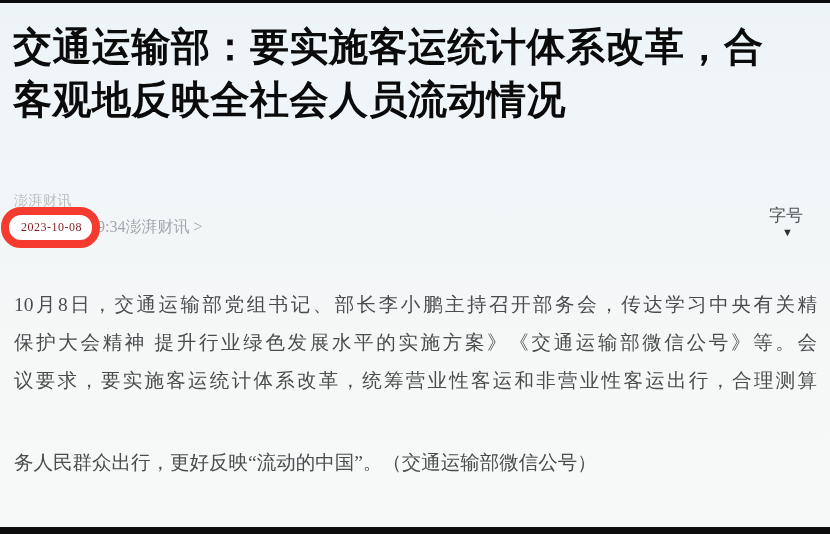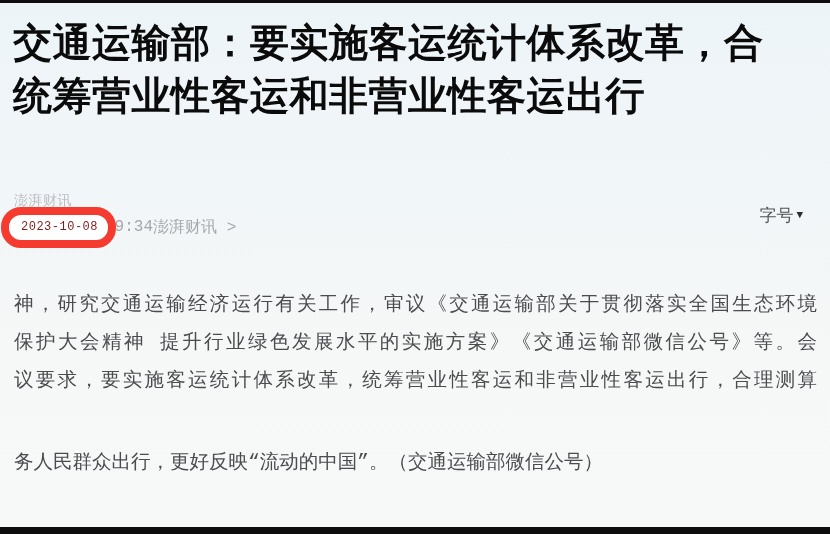--- a/index.html
+++ b/index.html
@@ -1,19 +1,19 @@
 <!DOCTYPE html>
 <html><head>
 <meta charset="utf-8">
 <style>
   html,body{margin:0;padding:0;background:#ffffff;}
   .page{
     position:relative;width:830px;height:534px;overflow:hidden;
     background:linear-gradient(180deg,#edf4f8 0%,#f1f6f8 35%,#f6f7f7 65%,#f7f8f8 100%);
-    font-family:Liberation Mono, monospace;
+    font-family:Liberation Serif, serif;
   }
   .edge-bar{position:absolute;left:0;width:100%;background:#0d0d0d;}
   .edge-bar.top{top:0;height:3px;}
   .edge-bar.bottom{bottom:0;height:7px;}
 
   .headline{
     position:absolute;left:13px;top:20px;width:806px;
     font-size:39px;line-height:53px;font-weight:bold;
     color:#0b0b0b;letter-spacing:0.5px;
   }
@@ -34,60 +34,60 @@
     display:flex;align-items:center;padding:0 10px 0 12px;
     font-size:12px;color:#7f1d1d;letter-spacing:0.5px;
     position:relative;z-index:2;
   }
   .time{margin-left:-11px;z-index:1;}
   .source{margin-left:0;cursor:pointer;}
 
   .font-control{
     position:absolute;top:204px;right:27px;
     display:flex;align-items:center;cursor:pointer;
-    font-size:17px;color:#4f5254;
+    font-size:17px;color:#4f5254;flex-direction:column;
   }
   .caret{font-size:11px;color:#2c2e30;margin-left:3px;line-height:1;}
 
   .article{
     position:absolute;left:14px;top:286px;width:803px;
     font-size:19.5px;line-height:38px;color:#4a4c4e;
   }
   .article .line{text-align:justify;text-align-last:justify;}
   .article .line:last-child{text-align-last:left;margin-top:44px;}
 </style>
 </head>
 <body>
 
 <div class="page">
 
   <div class="edge-bar top"></div>
 
   <h1 class="headline" style="margin:0;">
     <div>交通运输部：要实施客运统计体系改革，合</div>
-    <div>统筹营业性客运和非营业性客运出行</div>
+    <div>客观地反映全社会人员流动情况</div>
   </h1>
 
   <div class="author">澎湃财讯</div>
 
   <div class="meta">
     <span class="date-box">
       <span>2023-10-08</span>
     </span>
     <span class="time">09:34</span>
     <span class="source">澎湃财讯 &gt;</span>
   </div>
 
   <div class="font-control">
     <span>字号</span>
     <span class="caret">▼</span>
   </div>
 
   <div class="article">
-    <div class="line">神，研究交通运输经济运行有关工作，审议《交通运输部关于贯彻落实全国生态环境</div>
+    <div class="line">10月8日，交通运输部党组书记、部长李小鹏主持召开部务会，传达学习中央有关精</div>
     <div class="line">保护大会精神 提升行业绿色发展水平的实施方案》《交通运输部微信公号》等。会</div>
     <div class="line">议要求，要实施客运统计体系改革，统筹营业性客运和非营业性客运出行，合理测算</div>
     <div class="line">务人民群众出行，更好反映“流动的中国”。（交通运输部微信公号）</div>
   </div>
 
   <div class="edge-bar bottom"></div>
 
 </div>
 
 </body></html>

